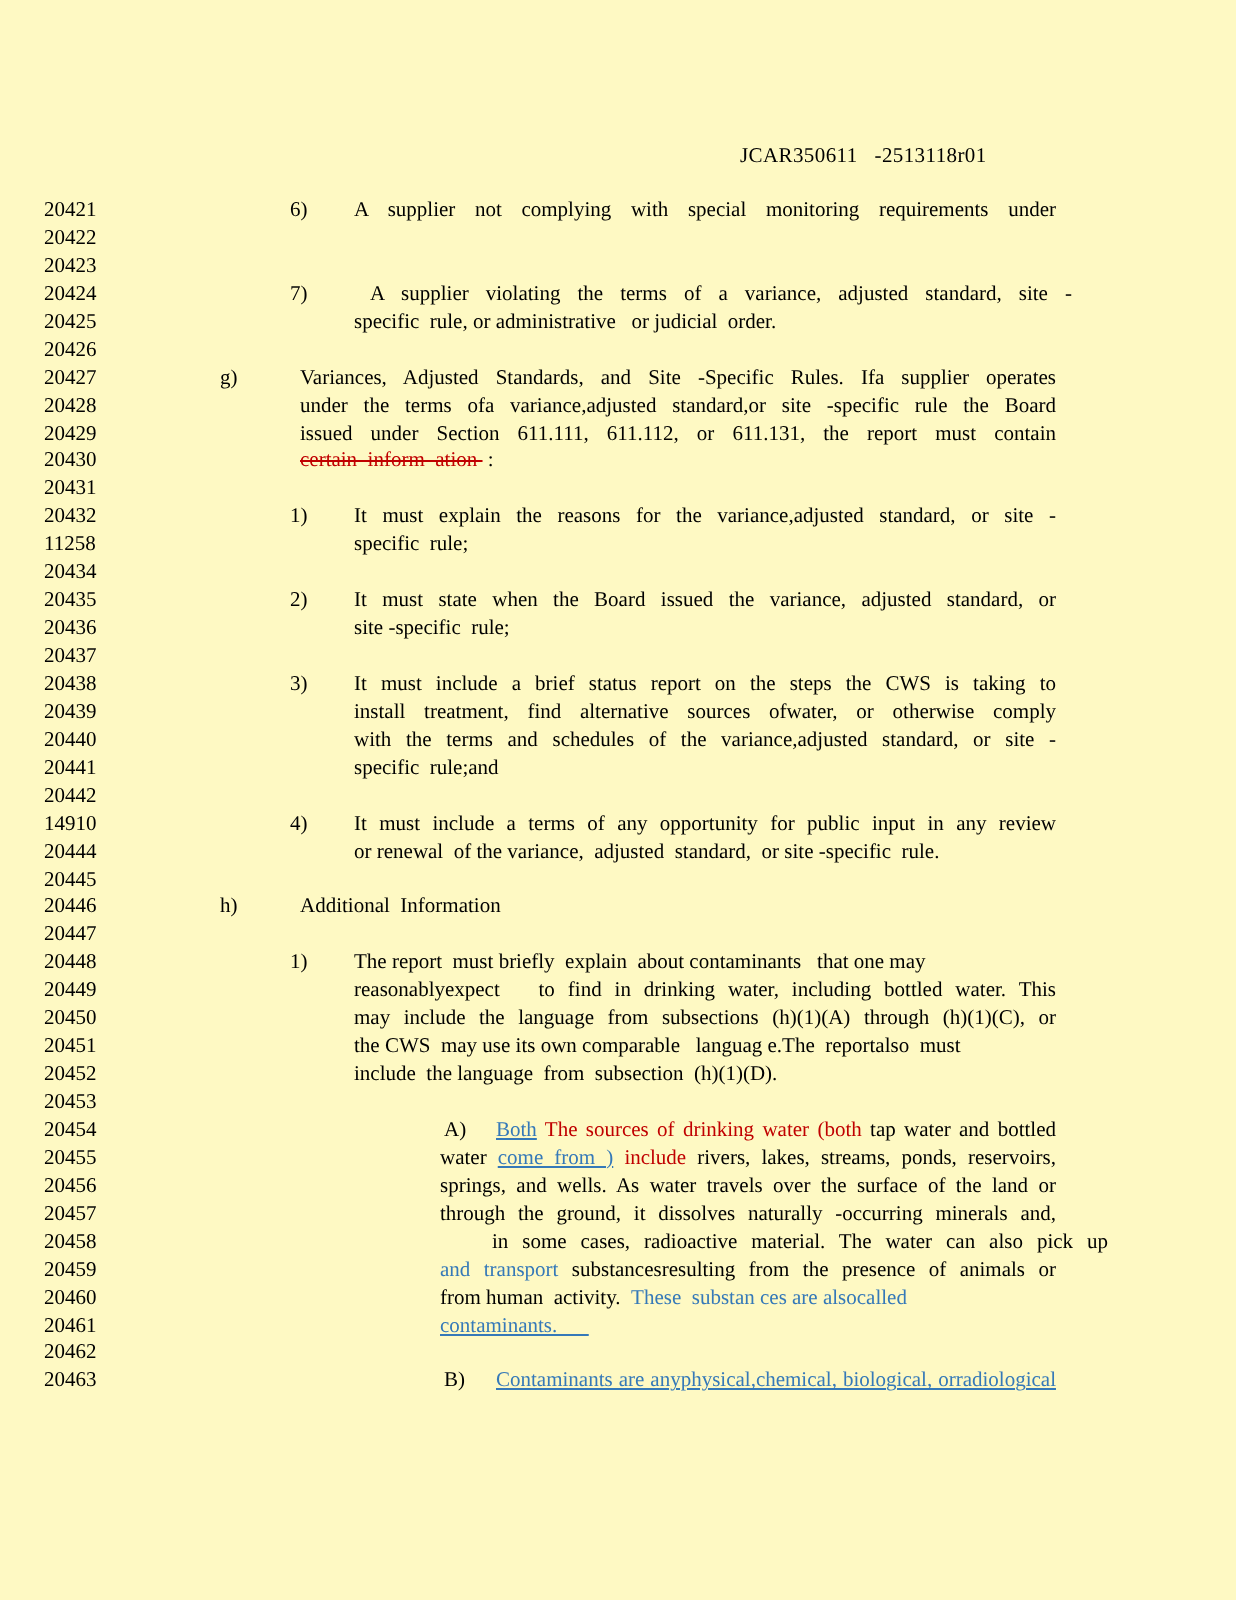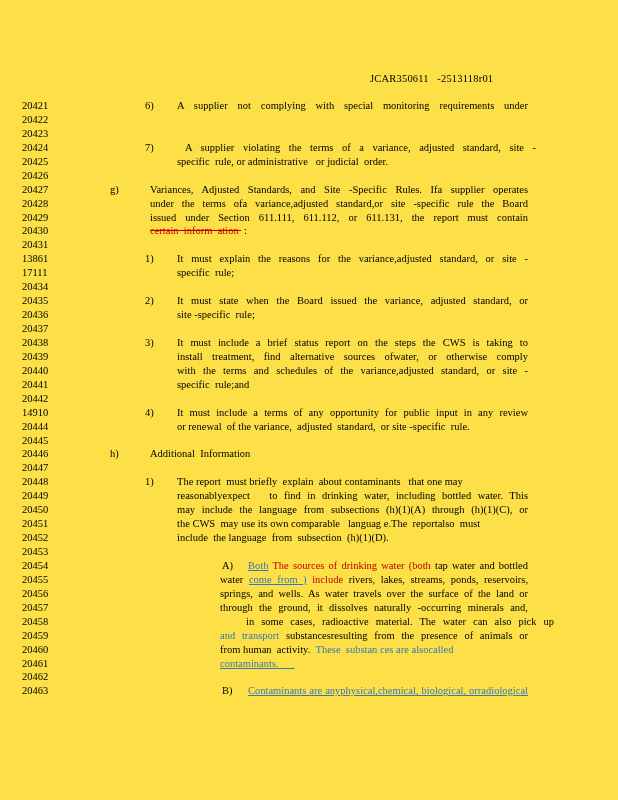--- a/index.html
+++ b/index.html
@@ -1,21 +1,21 @@
 <!DOCTYPE html>
 <html><head>
 <meta charset="utf-8">
 <style>
   html,body{margin:0;padding:0;}
   body{
     width:618px;height:800px;background:#ffffff;position:relative;overflow:hidden;
     font-family:"Liberation Serif","DejaVu Serif",serif;
     color:#000;
   }
-  .page{position:absolute;left:0;top:0;width:618px;height:800px;background:#fde047;}
+  .page{position:absolute;left:0;top:0;width:618px;height:800px;background:#fef9c3;}
   .doc-header{
     position:absolute;left:370px;top:72px;font-size:10.5px;line-height:14px;
     white-space:pre;letter-spacing:0.2px;
   }
   .doc-body{position:absolute;left:0;top:99px;width:618px;}
   .line{position:relative;height:13.95px;font-size:10.5px;line-height:13.95px;padding-left:34px;}
   .num{position:absolute;left:22px;top:0;white-space:pre;}
   .marker{position:absolute;top:0;white-space:pre;}
   .text{position:absolute;top:0;white-space:normal;overflow:visible;}
   .text.j{text-align:justify;text-align-last:justify;-moz-text-align-last:justify;}
@@ -64,26 +64,26 @@
         <div class="text j" style="left: 150px; width: 378px;"><span>issued under Section 611.111, 611.112, or 611.131, the report must contain</span></div>
       </div>
       <div class="line">
         <span class="num">20430</span>
         <div class="text" style="left: 150px; width: 378px;"><span style="color: rgb(192, 0, 0); text-decoration: line-through;">certain&nbsp; inform&nbsp; ation&nbsp;</span><span> :</span></div>
       </div>
       <div class="line">
         <span class="num">20431</span>
       </div>
       <div class="line">
-        <span class="num">13861</span>
+        <span class="num">20432</span>
         <span class="marker" style="left: 145px;">1)</span>
         <div class="text j" style="left: 177px; width: 351px;"><span>It must explain the reasons for the variance,adjusted standard, or site -</span></div>
       </div>
       <div class="line">
-        <span class="num">17111</span>
+        <span class="num">11258</span>
         <div class="text" style="left: 177px; width: 351px;"><span>specific &nbsp;rule;</span></div>
       </div>
       <div class="line">
         <span class="num">20434</span>
       </div>
       <div class="line">
         <span class="num">20435</span>
         <span class="marker" style="left: 145px;">2)</span>
         <div class="text j" style="left: 177px; width: 351px;"><span>It must state when the Board issued the variance, adjusted standard, or</span></div>
       </div>

